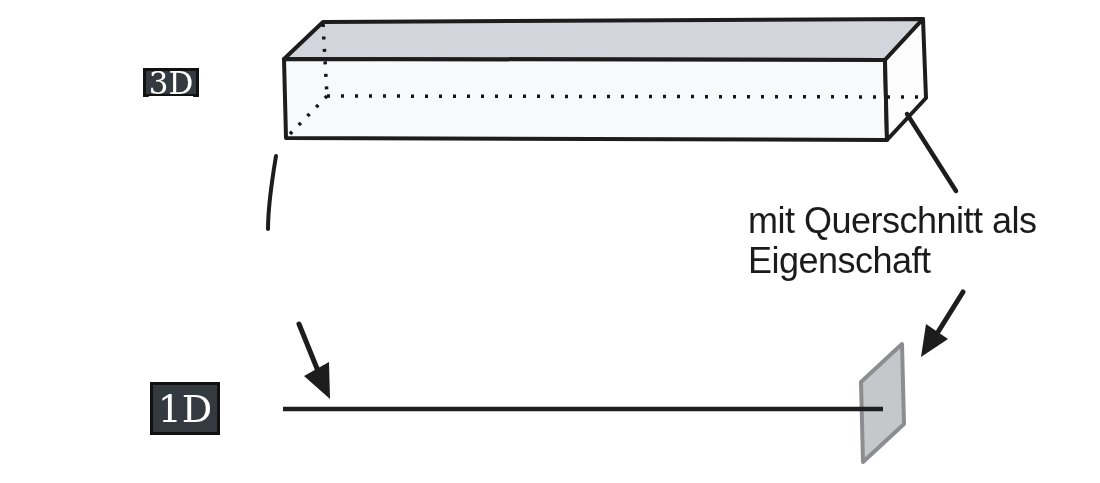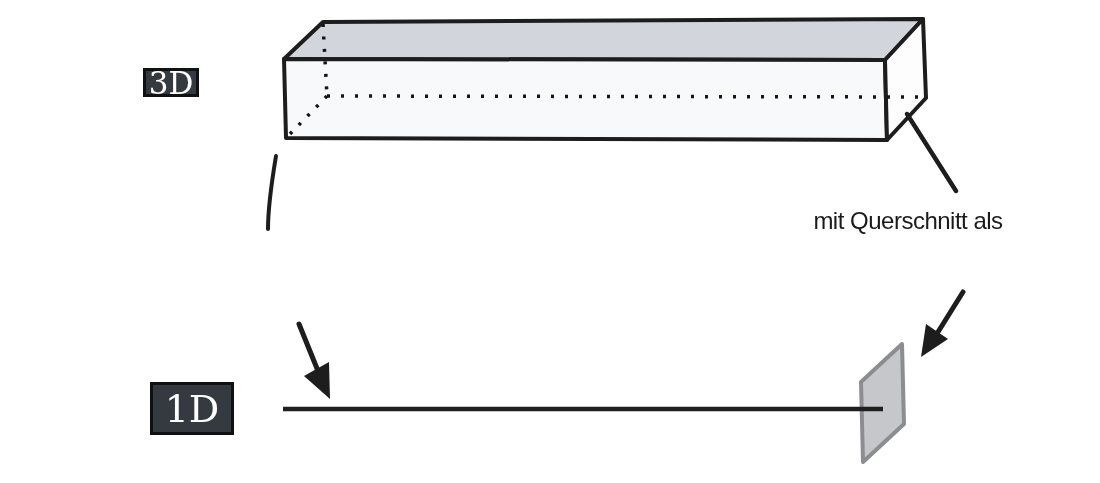--- a/index.html
+++ b/index.html
@@ -30,34 +30,34 @@
     color: #ffffff;
     font-family: "DejaVu Serif", "Liberation Serif", serif;
     box-sizing: border-box;
   }
   #badge-3d {
     left: 143px;
     top: 68px;
     width: 56px;
     height: 29px;
     font-size: 31px;
+    text-decoration: underline;
   }
   #badge-1d {
     left: 150px;
     top: 382px;
-    width: 84px;
+    width: 70px;
     height: 53px;
     font-size: 38px;
   }
   .annotation {
     position: absolute;
     color: #1b1b1b;
-    font-size: 24px;
+    font-size: 36px;
     letter-spacing: -0.5px;
-    text-align: center;
     white-space: nowrap;
   }
   #annotation-left {
     left: 20px;
     top: 246px;
     width: 515px;
   }
   #annotation-right {
     left: 748px;
     top: 201px;
@@ -101,15 +101,16 @@
 
   <div class="badge" id="badge-3d">
     <span>3D</span>
   </div>
   <div class="badge" id="badge-1d">
     <span>1D</span>
   </div>
 
   <div class="annotation" id="annotation-right">
     <div>mit Querschnitt als</div>
+    <div>Eigenschaft</div>
   </div>
 
 </div>
 
 </body></html>

